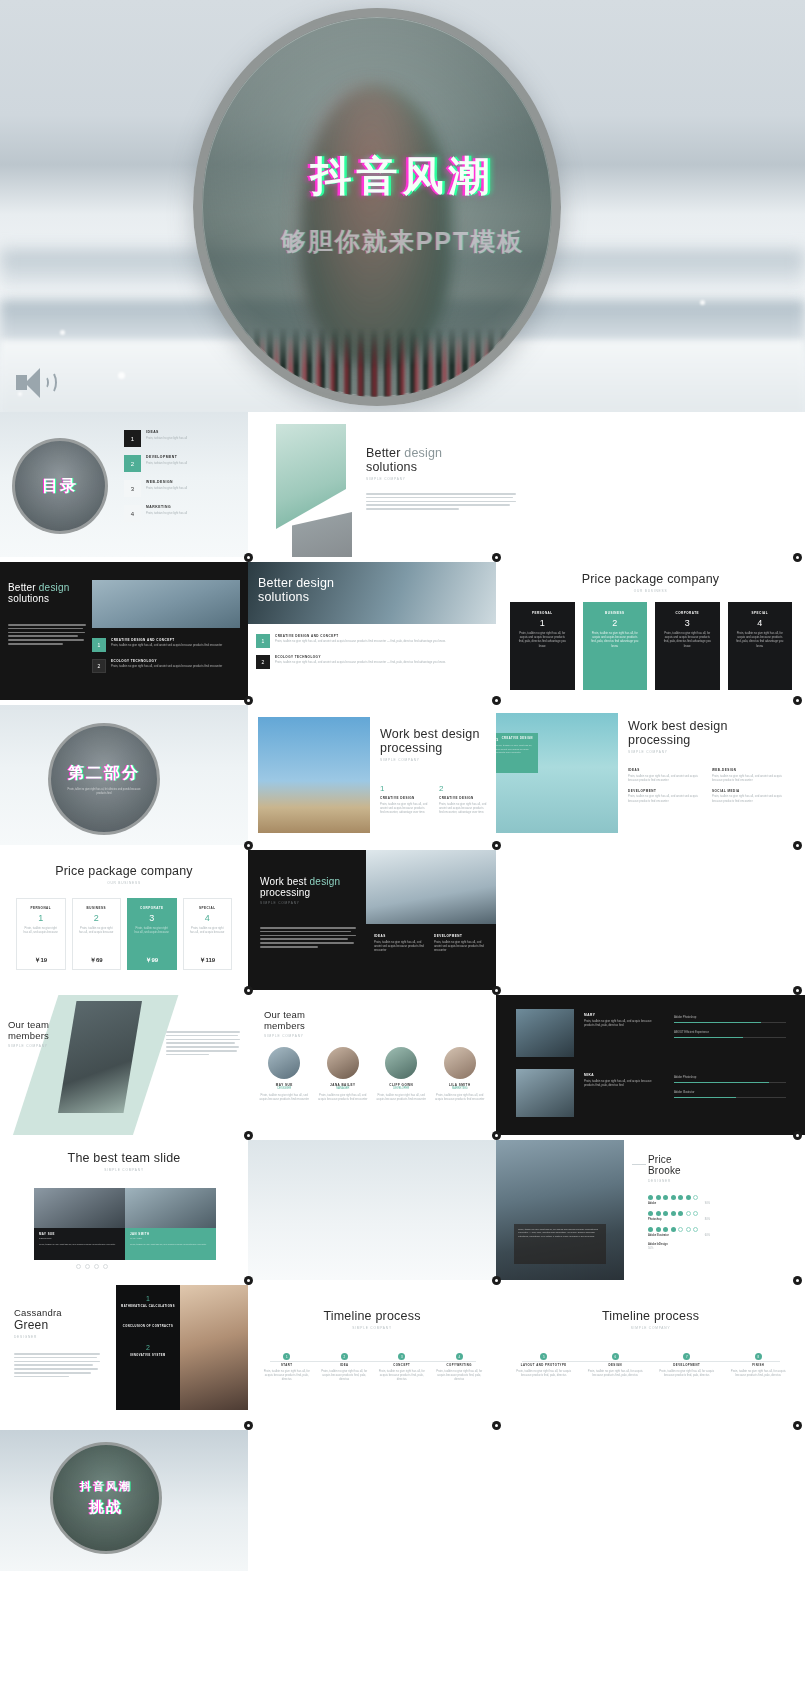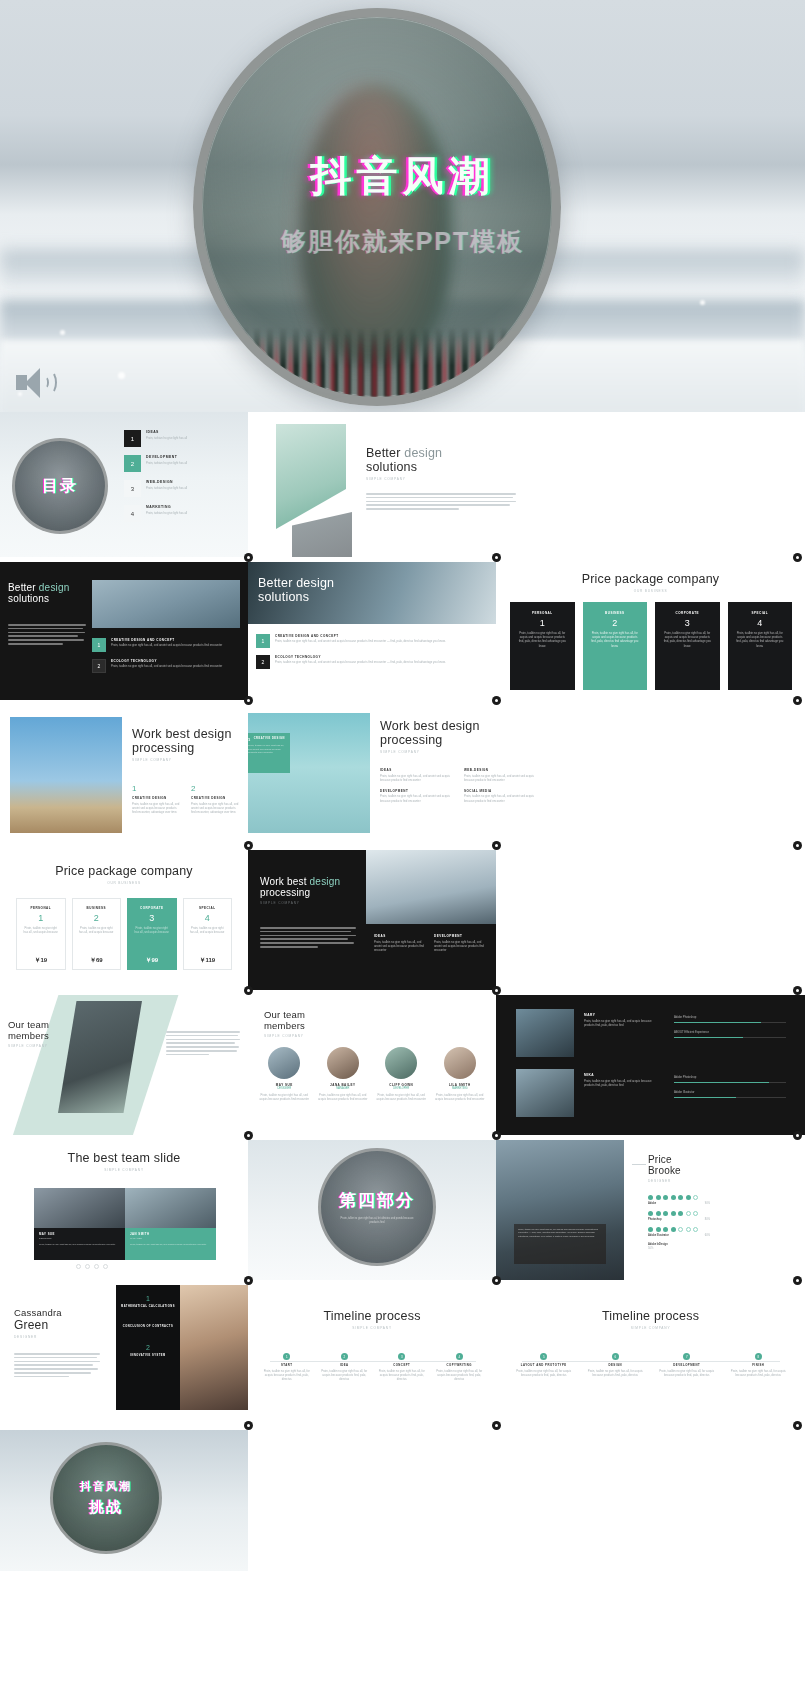--- a/index.html
+++ b/index.html
@@ -348,20 +348,27 @@
     </div>
   </div>
 
   <div class="rowgap">
     <div class="dot" style="left:244px"></div>
     <div class="dot" style="left:492px"></div>
     <div class="dot" style="left:793px"></div>
   </div>
 
   <div class="row">
+    <div class="cell c-a" style="height:140px">
+      <div class="sl ice"></div>
+      <div class="circ-slide" style="left:48px;top:18px;width:112px;height:112px;">
+        <div class="cn-title" style="font-size:16px">第二部分</div>
+        <div class="tiny w" style="width:78px;text-align:center;margin-top:4px;font-size:2.6px">Proin, tulleri ro give right has at, let ultricies and ponds because products find</div>
+      </div>
+    </div>
 
     <div class="cell c-b" style="height:140px">
       <div class="sl"></div>
       <div class="ph sky" style="position:absolute;left:10px;top:12px;width:112px;height:116px;"></div>
       <div style="position:absolute;left:132px;top:22px;width:108px;">
         <div class="title big">Work best design</div>
         <div class="title big">processing</div>
         <div class="subtitle">SIMPLE COMPANY</div>
         <div style="display:flex;gap:10px;margin-top:22px">
           <div style="flex:1">
@@ -626,24 +633,20 @@
       <div style="position:absolute;left:76px;top:124px;display:flex;gap:4px">
         <div style="width:5px;height:5px;border-radius:50%;background:#fff;border:1px solid #d8dcde"></div>
         <div style="width:5px;height:5px;border-radius:50%;background:#fff;border:1px solid #d8dcde"></div>
         <div style="width:5px;height:5px;border-radius:50%;background:#fff;border:1px solid #d8dcde"></div>
         <div style="width:5px;height:5px;border-radius:50%;background:#fff;border:1px solid #d8dcde"></div>
       </div>
     </div>
 
     <div class="cell c-b" style="height:140px">
       <div class="sl ice" style="background:linear-gradient(180deg,#dde5e9,#eff3f5 60%,#f8fafb)"></div>
-      <div class="circ-slide" style="left:70px;top:8px;width:118px;height:118px;">
-        <div class="cn-title" style="font-size:17px">第四部分</div>
-        <div class="tiny w" style="width:82px;text-align:center;margin-top:5px;font-size:2.6px">Proin, tulleri ro give right has at, let ultricies and ponds because products find</div>
-      </div>
     </div>
 
     <div class="cell c-c" style="height:140px">
       <div class="sl"></div>
       <div class="ph warm" style="position:absolute;left:0;top:0;width:128px;height:140px;background:linear-gradient(170deg,#8aa0ad 0%,#5f7480 40%,#3c4a52 70%,#2a3238 100%)"></div>
       <div style="position:absolute;left:18px;top:84px;width:92px;height:40px;background:rgba(35,30,28,.62);padding:4px">
         <div class="tiny w" style="font-size:2.3px">Proin, tualbin no give right has all, for acquis and acquis because products find encounter — find, palo, directus find advantage you know. Explain Osmosis entertains, advantage over obtain a custom-made amusing in friend dollars.</div>
       </div>
       <div style="position:absolute;left:136px;top:24px;width:14px;height:1px;background:#cfd6d9"></div>
       <div style="position:absolute;left:152px;top:14px;width:150px">

